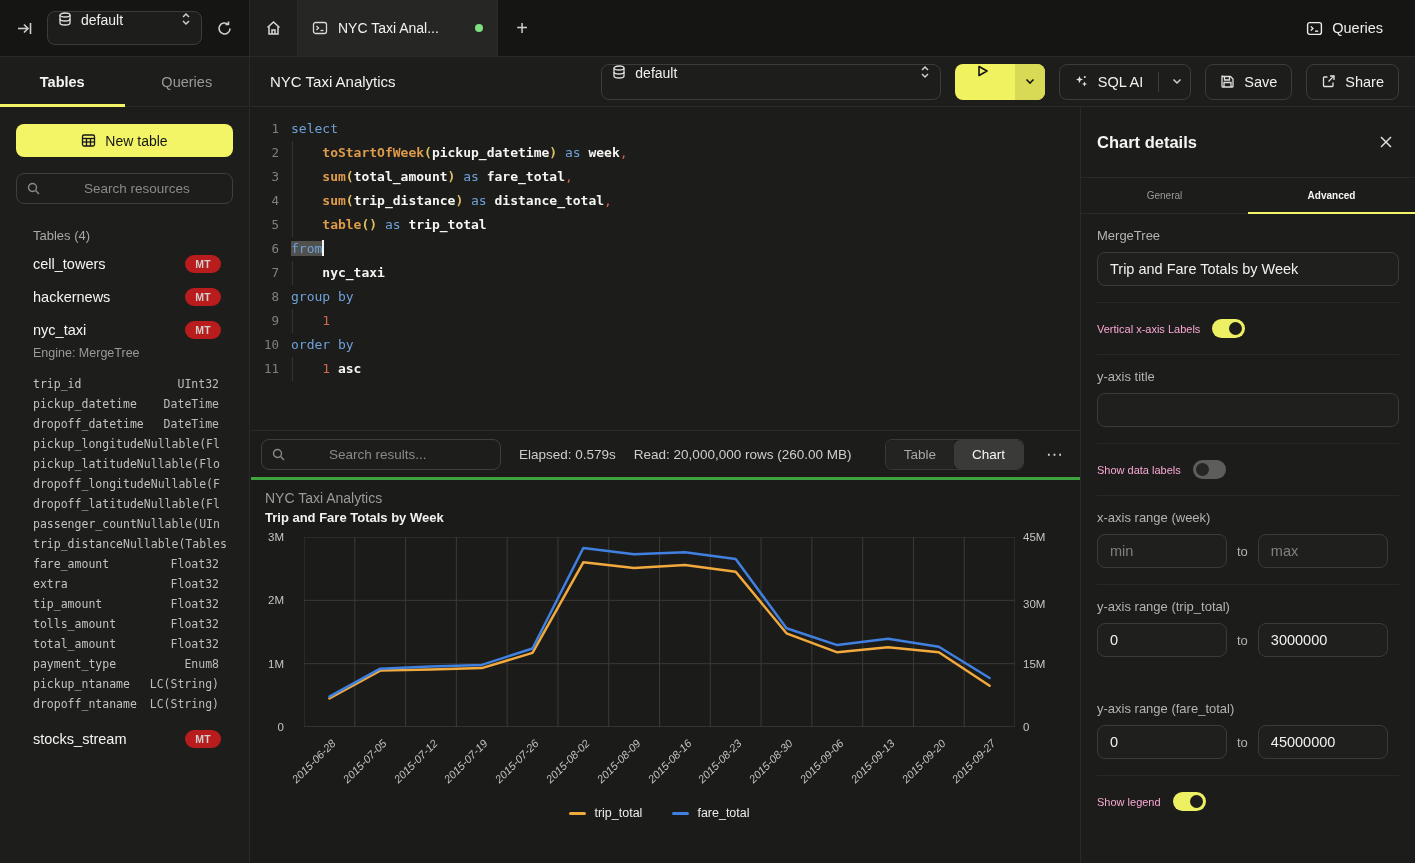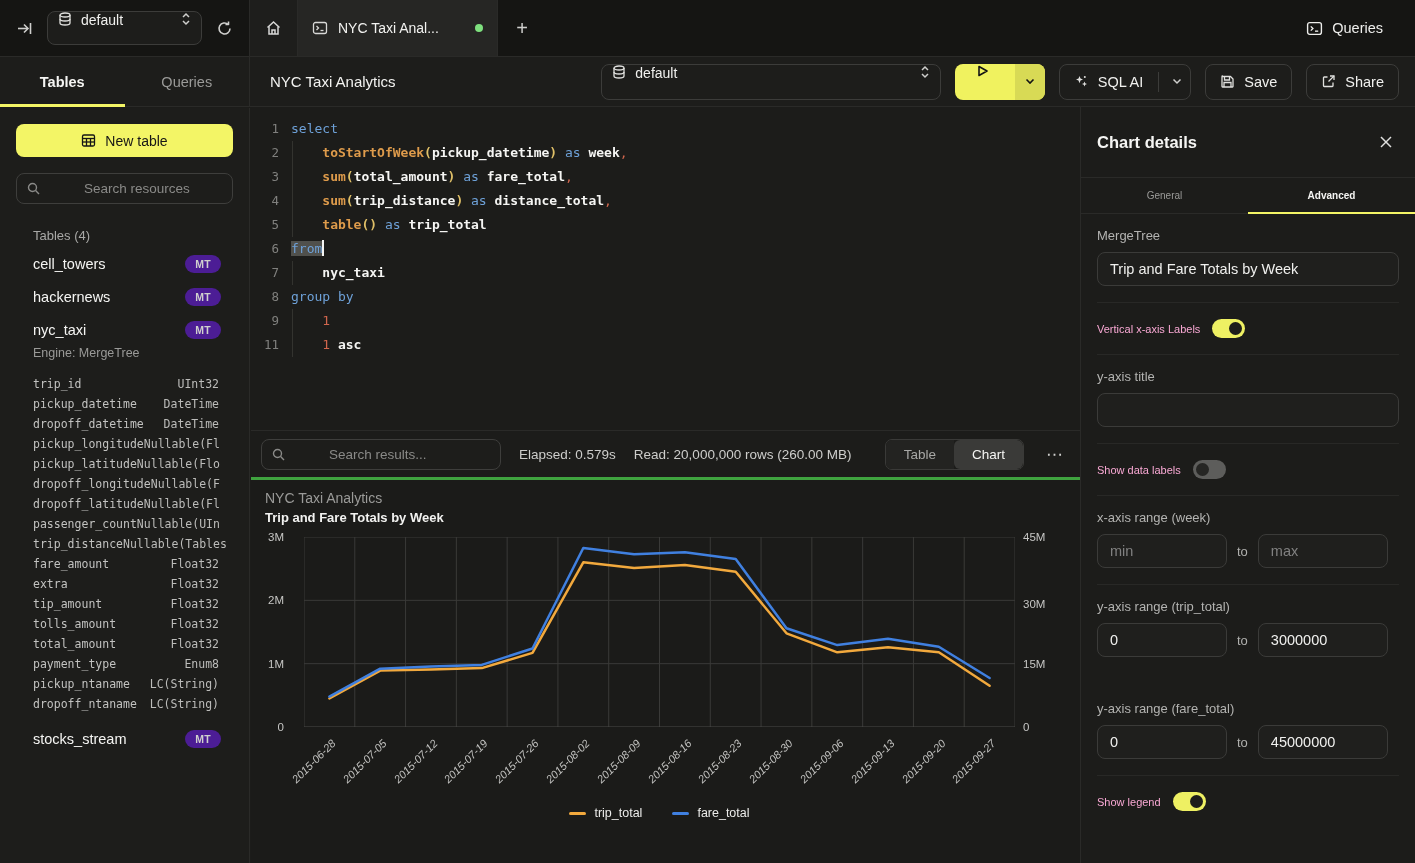--- a/index.html
+++ b/index.html
@@ -49,21 +49,21 @@
   
   .sidebar { position:absolute; left:0; top:108px; width:250px; height:755px; background:#1d1d1b; border-right:1px solid #2a2a28; padding:16px; overflow:hidden; }
   .new-table-btn { width:100%; height:33px; background:#f3f566; color:#161616; border:none; border-radius:8px;
     font-size:14px; font-weight:500; display:flex; align-items:center; justify-content:center; gap:9px; cursor:pointer; }
   .search-box { margin-top:16px; height:31px; border:1px solid #3e3e3c; border-radius:8px; display:flex; align-items:center; gap:8px; padding:0 10px; background:#1d1d1b; }
   .search-box input { flex:1; background:none; border:none; outline:none; color:#e8e8e6; font-size:13.5px; font-family:"Liberation Sans",sans-serif;margin-left:36px; }
   .search-box input::placeholder { color:#8a8a88; }
   .section-label { margin:24px 0 4px 17px; font-size:13px; color:#a8a8a6; }
   .tbl-item { display:flex; align-items:center; height:33px; padding:0 0 0 17px; cursor:pointer; }
   .tbl-name { flex:1; color:#f5f5f3; font-size:14.5px; }
-  .mt-badge { background:#4c1d95; color:#d0d0ce; font-size:10.5px; font-weight:700; letter-spacing:.3px;
+  .mt-badge { background:#b91c1c; color:#d0d0ce; font-size:10.5px; font-weight:700; letter-spacing:.3px;
     padding:3px 10px; border-radius:10px; margin-right:12px; }
   .engine-line { padding-left:17px; font-size:12.5px; color:#9a9a98; height:22px; }
   .cols { margin:6px 0 4px 0; padding-left:17px; padding-right:14px; font-family:"DejaVu Sans Mono",monospace; font-size:11.5px; }
   .col-row { display:flex; justify-content:space-between; height:20px; line-height:20px; color:#c2c2c0; white-space:nowrap; }
   .col-row .ctype { color:#bcbcba; }
   .stocks { margin-top:8px; }
 
   
   .editor { position:absolute; left:251px; top:108px; width:829px; height:322px; background:#1c1c1a; padding-top:9px; cursor:text; overflow:hidden; }
   .cl { display:flex; height:24px; line-height:24px; font-family:"DejaVu Sans Mono",monospace; font-size:13px; }
@@ -432,20 +432,24 @@
       </div>
       <div class="cl">
         <span class="gut">8</span>
         <div class="code"><span class="t-kw">group by</span></div>
       </div>
       <div class="cl">
         <span class="gut">9</span>
         <div class="code"><span class="guide"></span><span class="t-ws">    </span><span class="t-nu">1</span></div>
       </div>
       <div class="cl">
+        <span class="gut">10</span>
+        <div class="code"><span class="t-kw">order by</span></div>
+      </div>
+      <div class="cl">
         <span class="gut">11</span>
         <div class="code"><span class="guide"></span><span class="t-ws">    </span><span class="t-nu">1</span><span class="t-ws"> </span><span class="t-id">asc</span></div>
       </div>
     </main>
 
   <div class="results-bar">
     <div class="search-box results-search">
       <span>
         <svg width="13" height="13" viewBox="0 0 13 13" fill="none" stroke="#8a8a88" stroke-width="1.4">
             <circle cx="5.5" cy="5.5" r="4"></circle>

